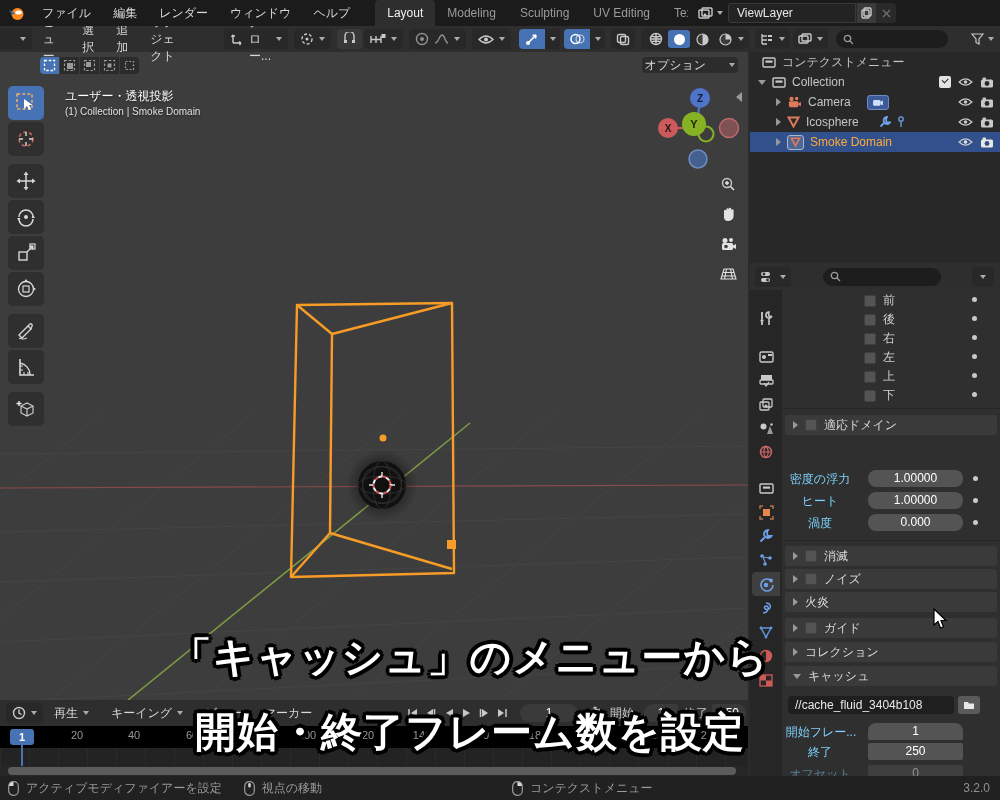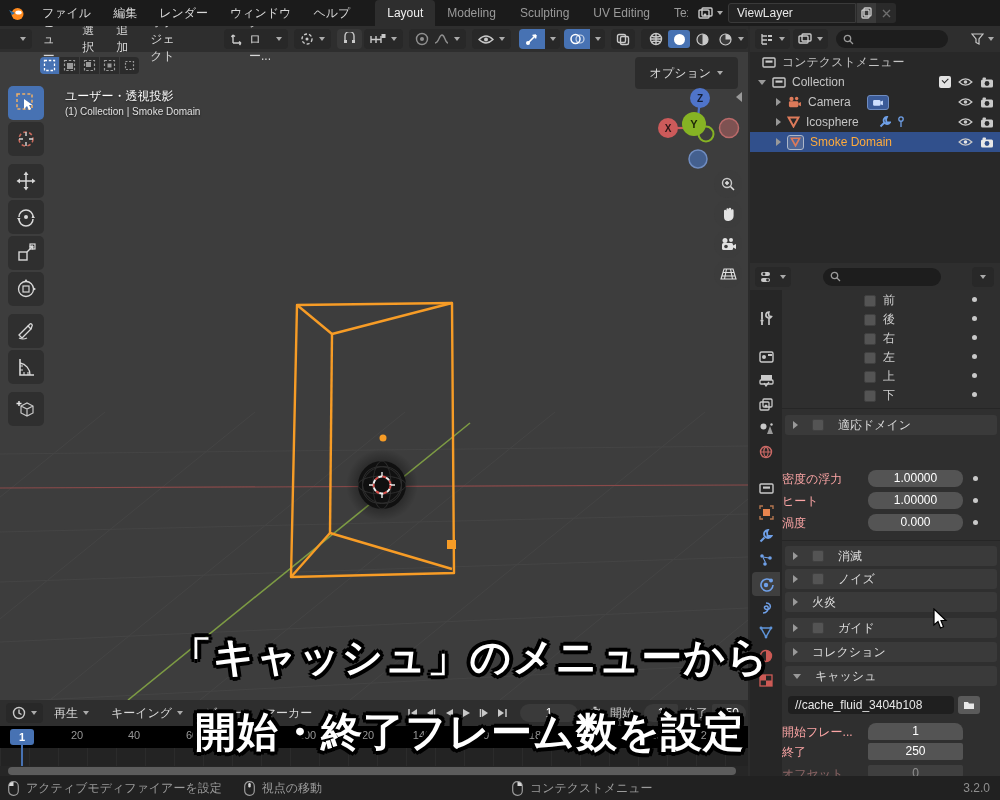--- a/index.html
+++ b/index.html
@@ -27,21 +27,21 @@
   .togglb { background:#4772b3; border-radius:4px 0 0 4px; height:20px; width:26px; display:flex; align-items:center; justify-content:center; }
   .togglc { background:#282828; border-radius:0 4px 4px 0; height:20px; width:15px; display:flex; align-items:center; justify-content:center; }
 
   
   .viewport { left:0; top:52px; width:748px; height:648px; background:#3d3d3d; overflow:hidden; }
   .selmode { position:absolute; left:40px; top:5px; display:flex; gap:1px; }
   .smbtn { width:19px; height:17px; background:#2b2b2b; display:flex; align-items:center; justify-content:center; }
   .smbtn.first { border-radius:4px 0 0 4px; }
   .smbtn.lastb { border-radius:0 4px 4px 0; }
   .smbtn.active { background:#4772b3; }
-  .optbtn { position:absolute; right:10px; top:5px; background:#282828cc; border-radius:4px; height:32px; display:flex; align-items:center; gap:6px; padding:0 15px; color:#d8d8d8; }
+  .optbtn { position:absolute; right:10px; top:5px; background:#282828cc; border-radius:4px; height:16px; display:flex; align-items:center; gap:23px; padding:0 3px; color:#d8d8d8; }
   .ovl1 { position:absolute; left:65px; top:36px; color:#ffffff; font-size:12px; text-shadow:0 1px 2px #0008; }
   .ovl2 { position:absolute; left:65px; top:54px; color:#e0e0e0; font-size:10px; text-shadow:0 1px 2px #0008; }
   .ltool { position:absolute; left:8px; top:34px; width:36px; display:flex; flex-direction:column; gap:2px; }
   .tbtn { width:36px; height:34px; background:#2e2e2ee6; border-radius:5px; display:flex; align-items:center; justify-content:center; }
   .tbtn.active { background:#4772b3; }
   .tbtn.gap { margin-top:6px; }
   .navbtn { position:absolute; width:28px; height:28px; border-radius:50%; background:#3c3c3ccc; display:flex; align-items:center; justify-content:center; }
   .outliner { left:750px; top:26px; width:250px; height:237px; background:#282828; }
   .ohead { height:26px; background:#2e2e2e; display:flex; align-items:center; }
   .srch { background:#1d1d1d; border-radius:9px; height:18px; display:flex; align-items:center; padding:0 7px; gap:5px; }
@@ -52,23 +52,23 @@
 
   .props { left:750px; top:263px; width:250px; height:513px; background:#2f2f2f; overflow:hidden; }
   .phead { height:27px; background:#2e2e2e; display:flex; align-items:center; position:relative; }
   .ptabs { position:absolute; left:0; top:27px; width:32px; height:486px; background:#262626; display:flex; flex-direction:column; align-items:center; }
   .ptab { width:28px; height:24px; display:flex; align-items:center; justify-content:center; border-radius:4px 0 0 4px; }
   .ptab.active { background:#3f3f3f; }
   .pcontent { position:absolute; left:32px; top:27px; width:218px; height:486px; background:#2f2f2f; }
   .cbrow { position:absolute; display:flex; align-items:center; gap:7px; left:82px; }
   .cb { width:12px; height:12px; background:#545454; border:1px solid #404040; border-radius:2px; }
   .adot { width:5px; height:5px; border-radius:50%; background:#c9c9c9; position:absolute; left:190px; top:5px; }
-  .phdr { position:absolute; left:3px; width:212px; height:20px; background:#3a3a3a; border-radius:3px; display:flex; align-items:center; gap:14px; padding:0 8px; color:#dcdcdc; }
+  .phdr { position:absolute; left:3px; width:212px; height:20px; background:#3a3a3a; border-radius:3px; display:flex; align-items:center; gap:7px; padding:0 8px; color:#dcdcdc; }
   .frow { position:absolute; left:0; width:218px; height:18px; }
-  .flabel { position:absolute; right:142px; left:0; text-align:left; color:#fca5a5; line-height:18px; }
+  .flabel { position:absolute; right:142px; left:0; text-align:center; color:#7dd3fc; line-height:18px; }
   .fld { position:absolute; left:86px; width:95px; height:17px; background:#545454; border-radius:8px; color:#fff; text-align:center; line-height:17px; }
   .fdot { position:absolute; left:191px; top:6px; width:5px; height:5px; border-radius:50%; background:#c9c9c9; }
   .pdivider { position:absolute; left:0; width:218px; height:1px; background:#262626; }
   .disabled { opacity:.45; }
 
   
   .timeline { left:0; top:700px; width:748px; height:76px; background:#262626; }
   .tlhead { height:26px; background:#2e2e2e; display:flex; align-items:center; position:relative; }
   .tlruler { position:absolute; top:26px; left:0; width:748px; height:22px; background:#000000; }
   .tick { position:absolute; top:3px; transform:translateX(-50%); color:#969696; font-size:11px; }

